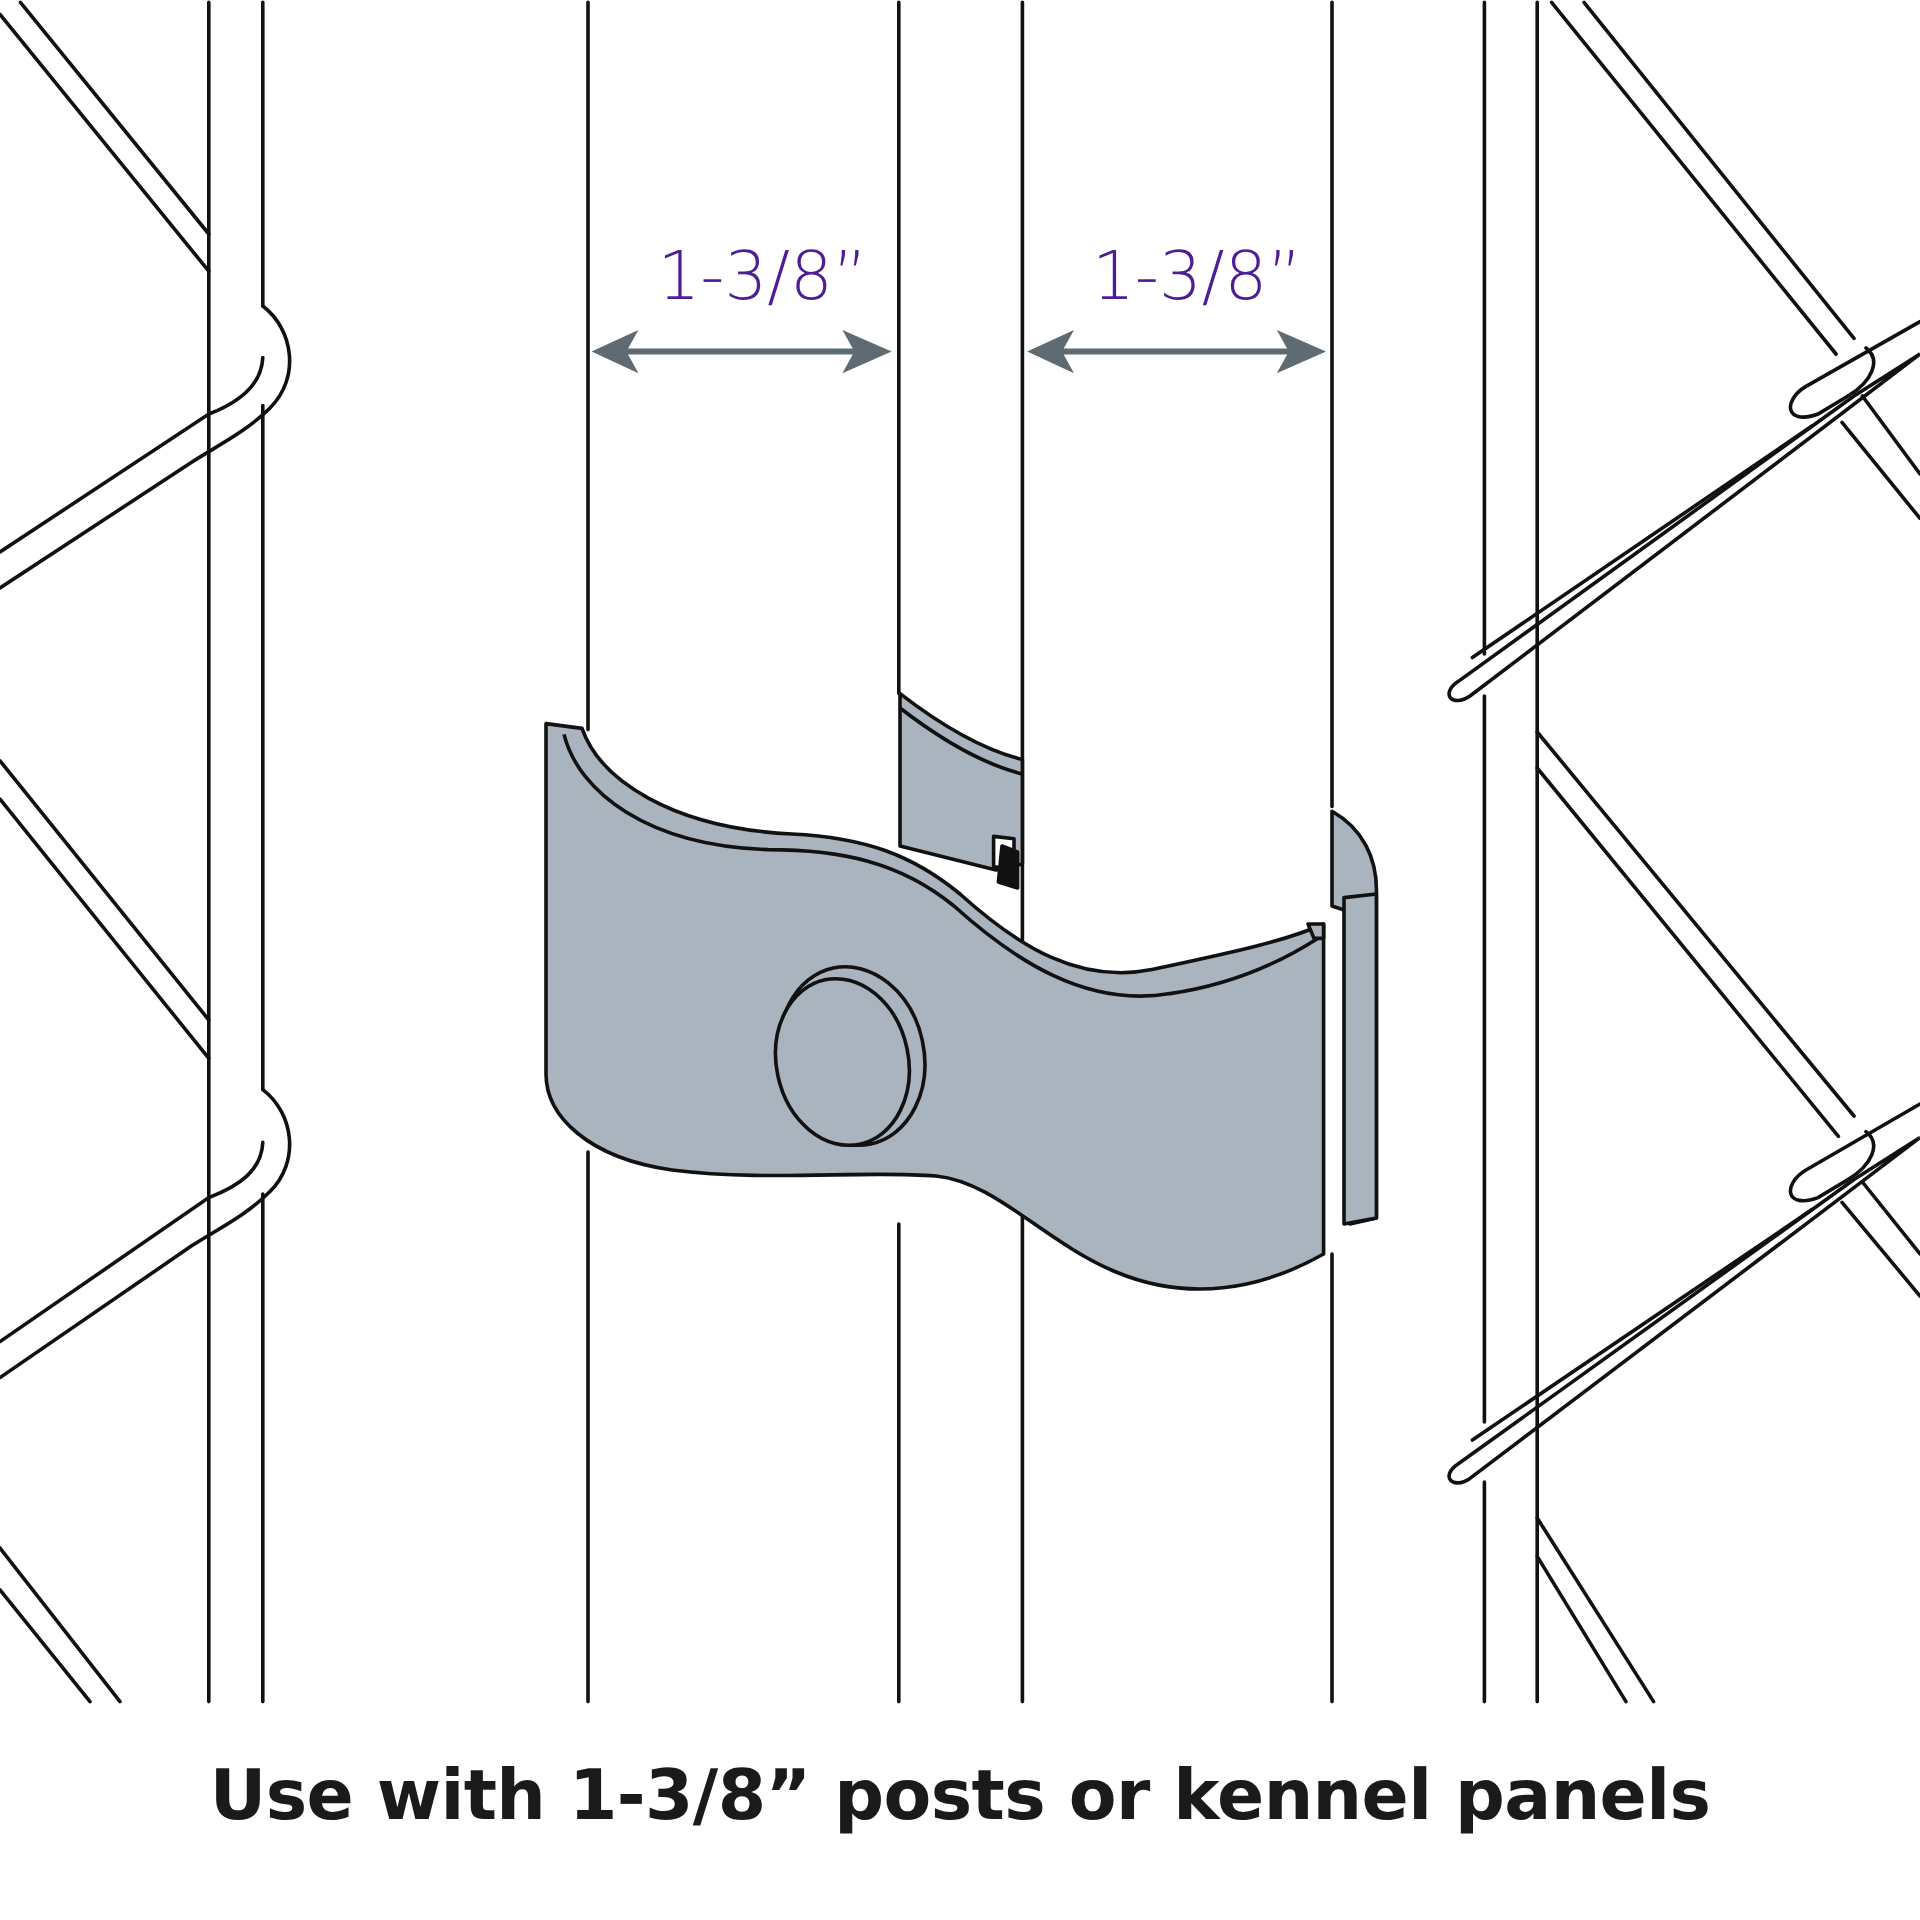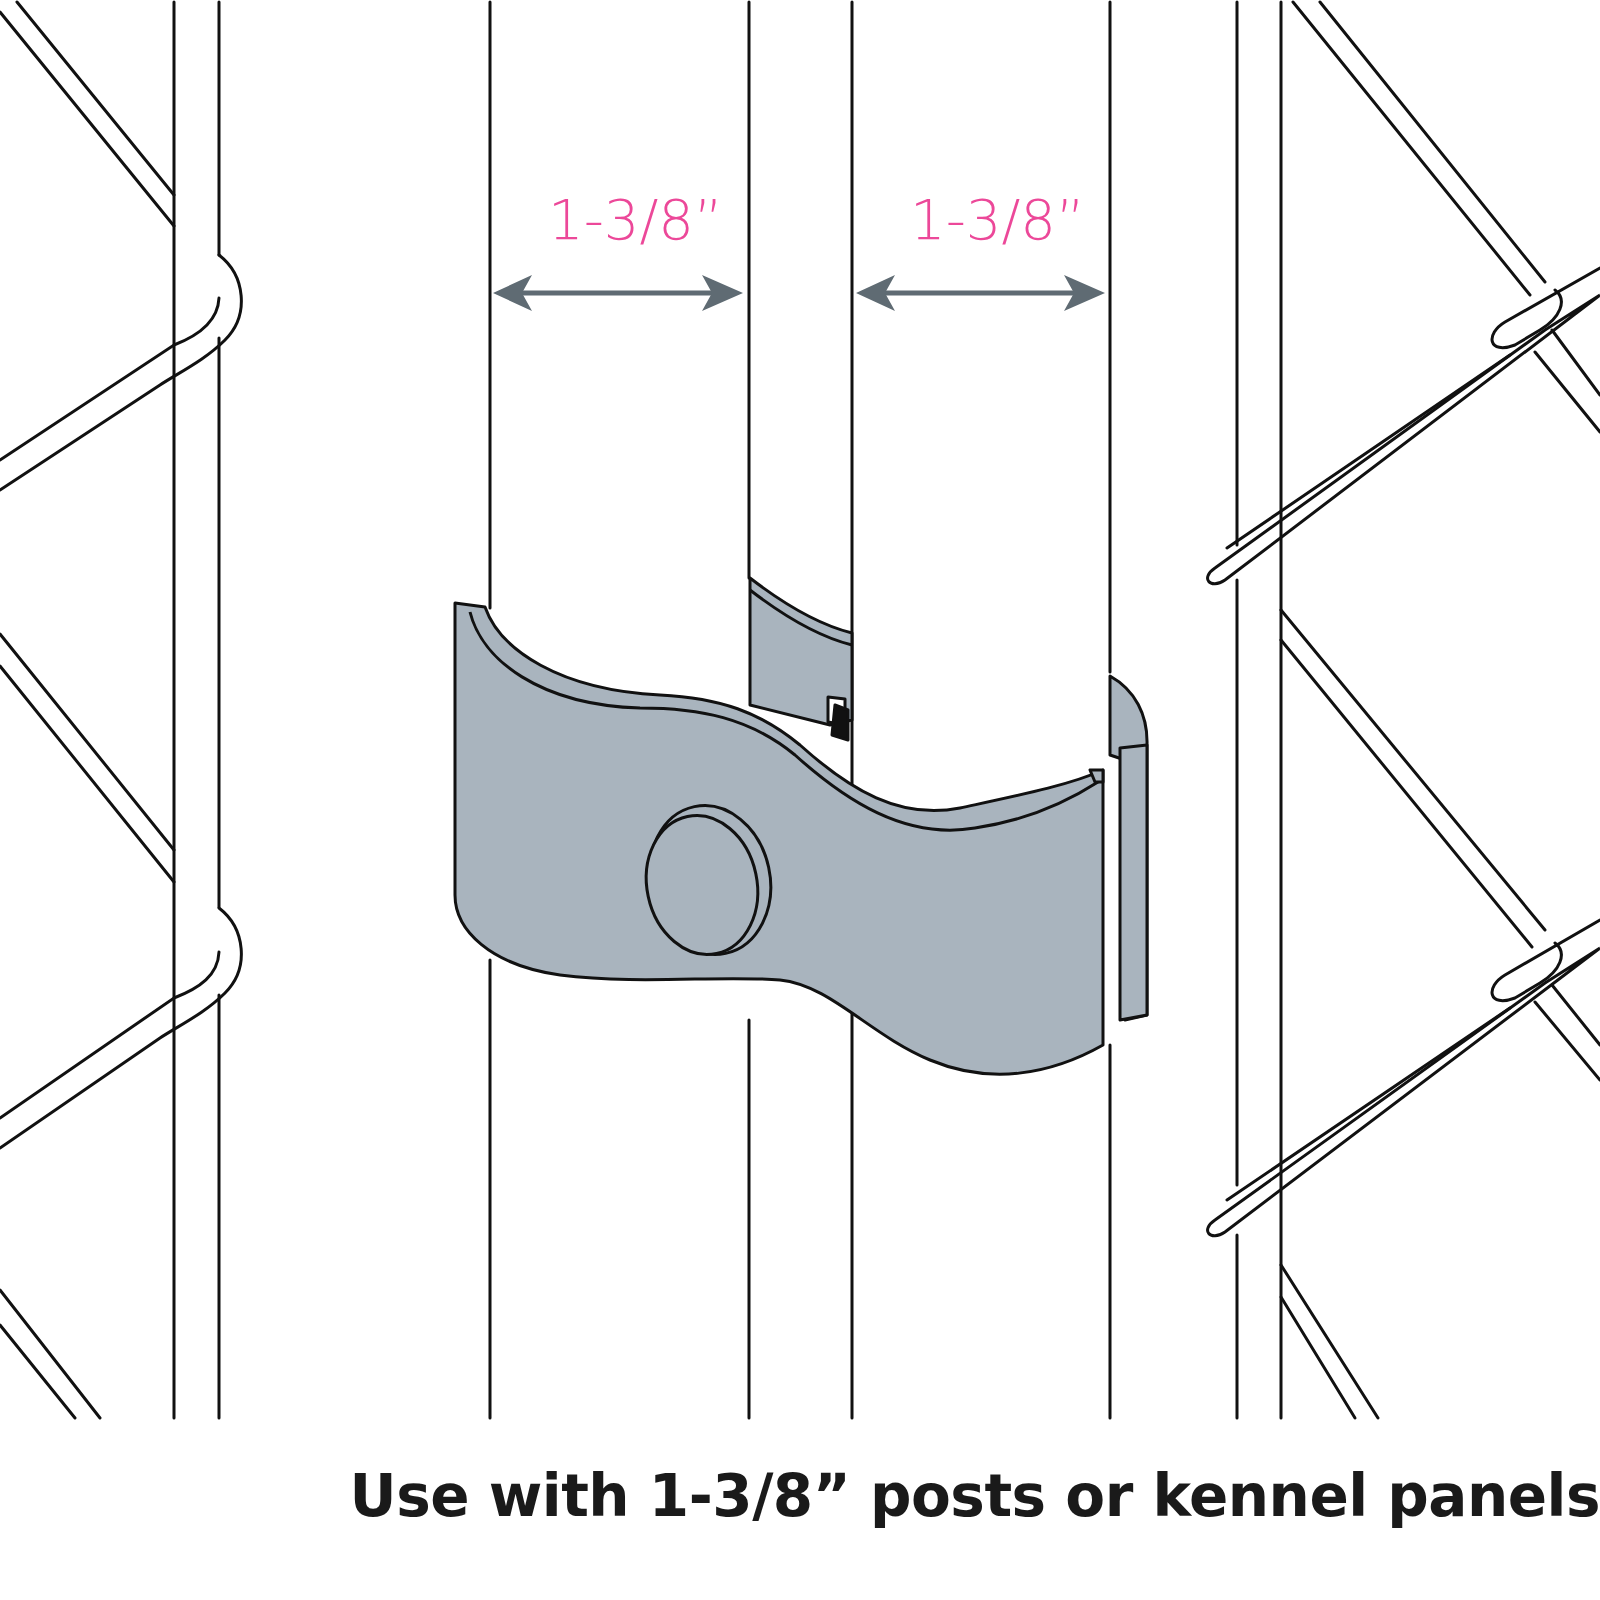--- a/index.html
+++ b/index.html
@@ -1,25 +1,25 @@
 <!DOCTYPE html>
 <html><head>
 <meta charset="utf-8">
 <style>
   html, body { margin: 0; padding: 0; background: #ffffff; }
   body { width: 1600px; height: 1600px; position: relative; overflow: hidden; font-family: "DejaVu Sans", sans-serif; }
   #stage { position: absolute; left: 0; top: 0; width: 1600px; height: 1600px; }
   .dim-label {
     position: absolute; font-family: "DejaVu Sans", sans-serif; font-weight: 300;
-    font-size: 56px; color: #ec4899; letter-spacing: 0px; line-height: 1;
+    font-size: 56px; color: #4c1d95; letter-spacing: 0px; line-height: 1; margin-top: 11px;
   }
   #dim-left { left: 548px; top: 192px; }
   #dim-right { left: 910px; top: 192px; }
   #caption {
-    position: absolute; left: 0; width: 1600px; top: 1462px; text-align: right;
+    position: absolute; left: 0; width: 1600px; top: 1462px; text-align: center;
     font-family: "DejaVu Sans", sans-serif; font-weight: bold; font-size: 58px;
     color: #1a1a1a; letter-spacing: -0.5px;
   }
 </style>
 </head>
 <body>
 
 <div id="stage">
   <svg width="1600" height="1600" viewBox="0 0 1600 1600" xmlns="http://www.w3.org/2000/svg">
     <g fill="none" stroke="#111" stroke-width="3" stroke-linecap="round">

